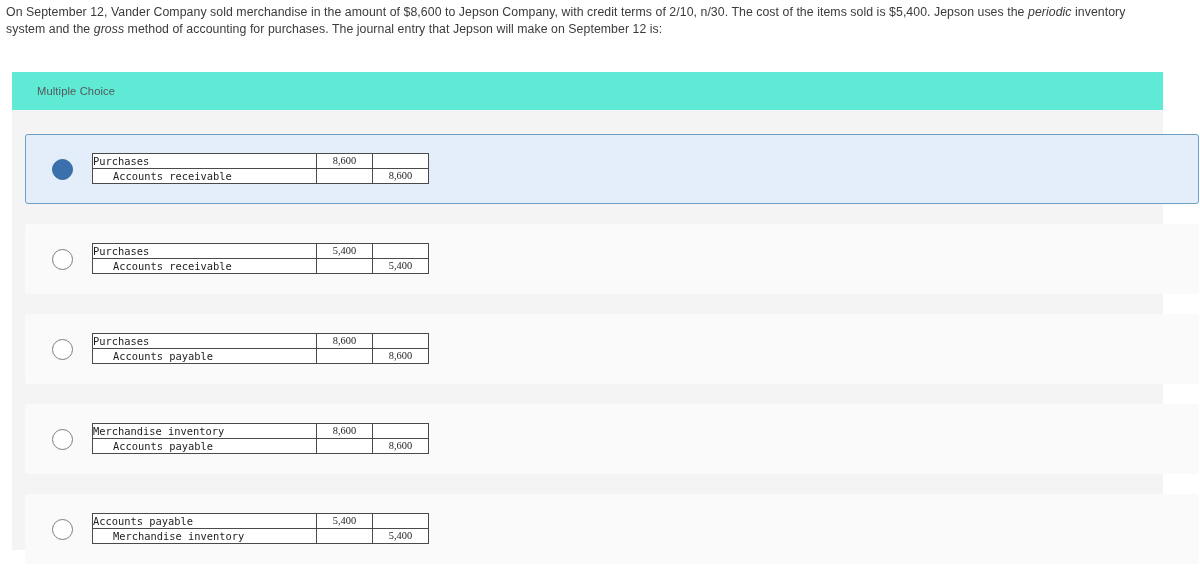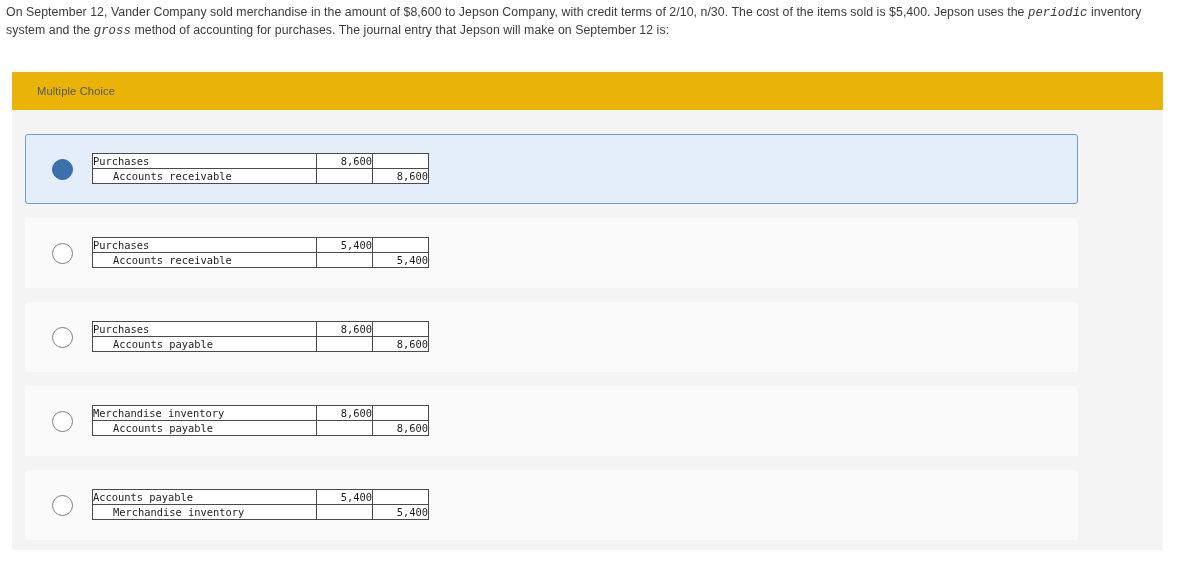--- a/index.html
+++ b/index.html
@@ -21,59 +21,59 @@
   .question-stem {
     position: absolute;
     left: 6px;
     top: 4px;
     width: 1160px;
     font-size: 12.3px;
     line-height: 16.6px;
     color: #3b3b3b;
     letter-spacing: 0.005em;
   }
-  .question-stem i { font-style: italic; font-family: Liberation Mono, monospace; }
+  .question-stem i { font-style: italic; }
 
   
   .answer-panel {
     position: absolute;
     left: 12px;
     top: 72px;
     width: 1151px;
     height: 478px;
     background: #f4f4f4;
   }
   .panel-header {
     position: absolute;
     left: 0; top: 0;
     width: 1151px;
     height: 38px;
-    background: #eab308;
+    background: #5eead4;
   }
   .panel-header-label {
     position: absolute;
     left: 25px;
     top: 13px;
     font-size: 11.2px;
     color: #54585c;
     letter-spacing: 0.01em;
   }
 
   
   .options {
     position: absolute;
     left: 13px;
     top: 62px;
     width: 1126px;
   }
   .option {
     position: relative;
-    width: 1053px;
+    width: 1174px;
     height: 70px;
-    margin-bottom: 14px;
+    margin-bottom: 20px;
     background: #fafafa;
     border: 1px solid transparent;
     border-radius: 3px;
     display: flex;
     align-items: center;
   }
   .option.selected {
     background: #e4eefb;
     border: 1px solid #6d9fc4;
   }
@@ -115,22 +115,23 @@
   .col-acct   { width: 224px; }
   .col-debit  { width: 56px; }
   .col-credit { width: 56px; }
 
   .cell-acct {
     padding-left: 4px;
     text-align: left;
   }
   .cell-acct.indent { padding-left: 20px; }
   .cell-amt {
-    text-align: right;
+    text-align: center;
     padding-right: 1px;
+    font-family: Liberation Serif, serif;
   }
 </style>
 </head>
 <body>
 
 <div id="root">
 
   <div class="question-stem" id="question-stem"><span>On September 12, Vander Company sold merchandise in the amount of $8,600 to Jepson Company, with credit terms of 2/10, n/30. The cost of the items sold is $5,400. Jepson uses the </span><i>periodic</i><span> inventory system and the </span><i>gross</i><span> method of accounting for purchases. The journal entry that Jepson will make on September 12 is:</span></div>
 
   <div class="answer-panel">

